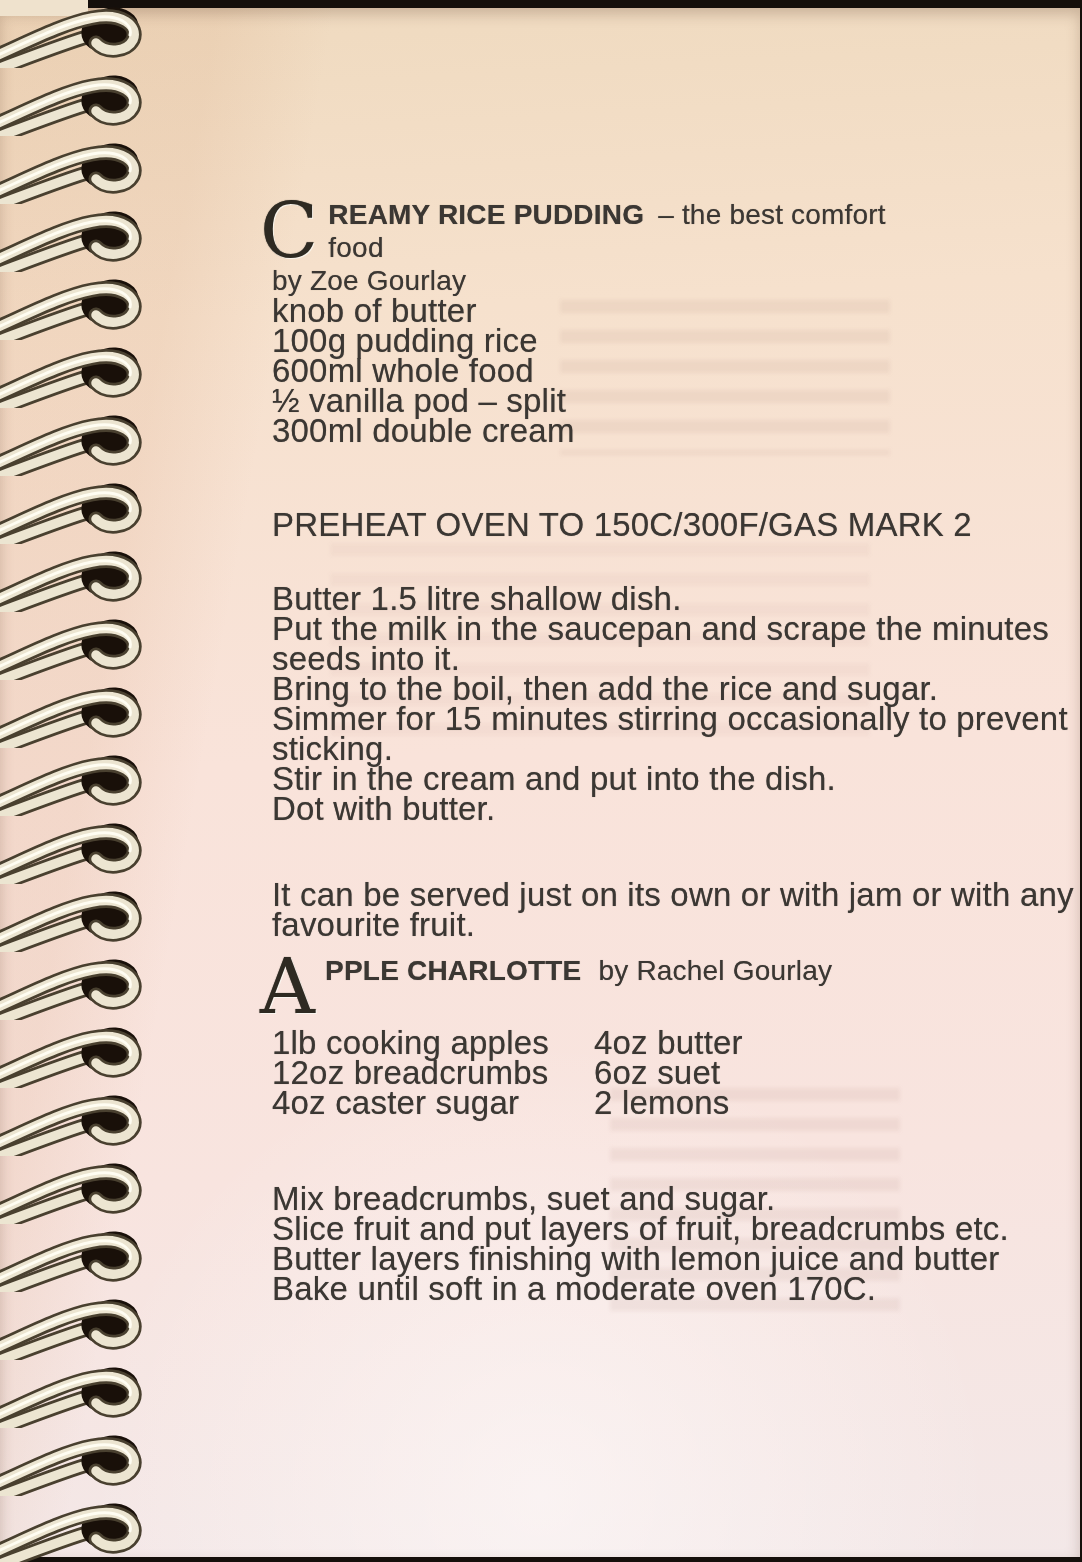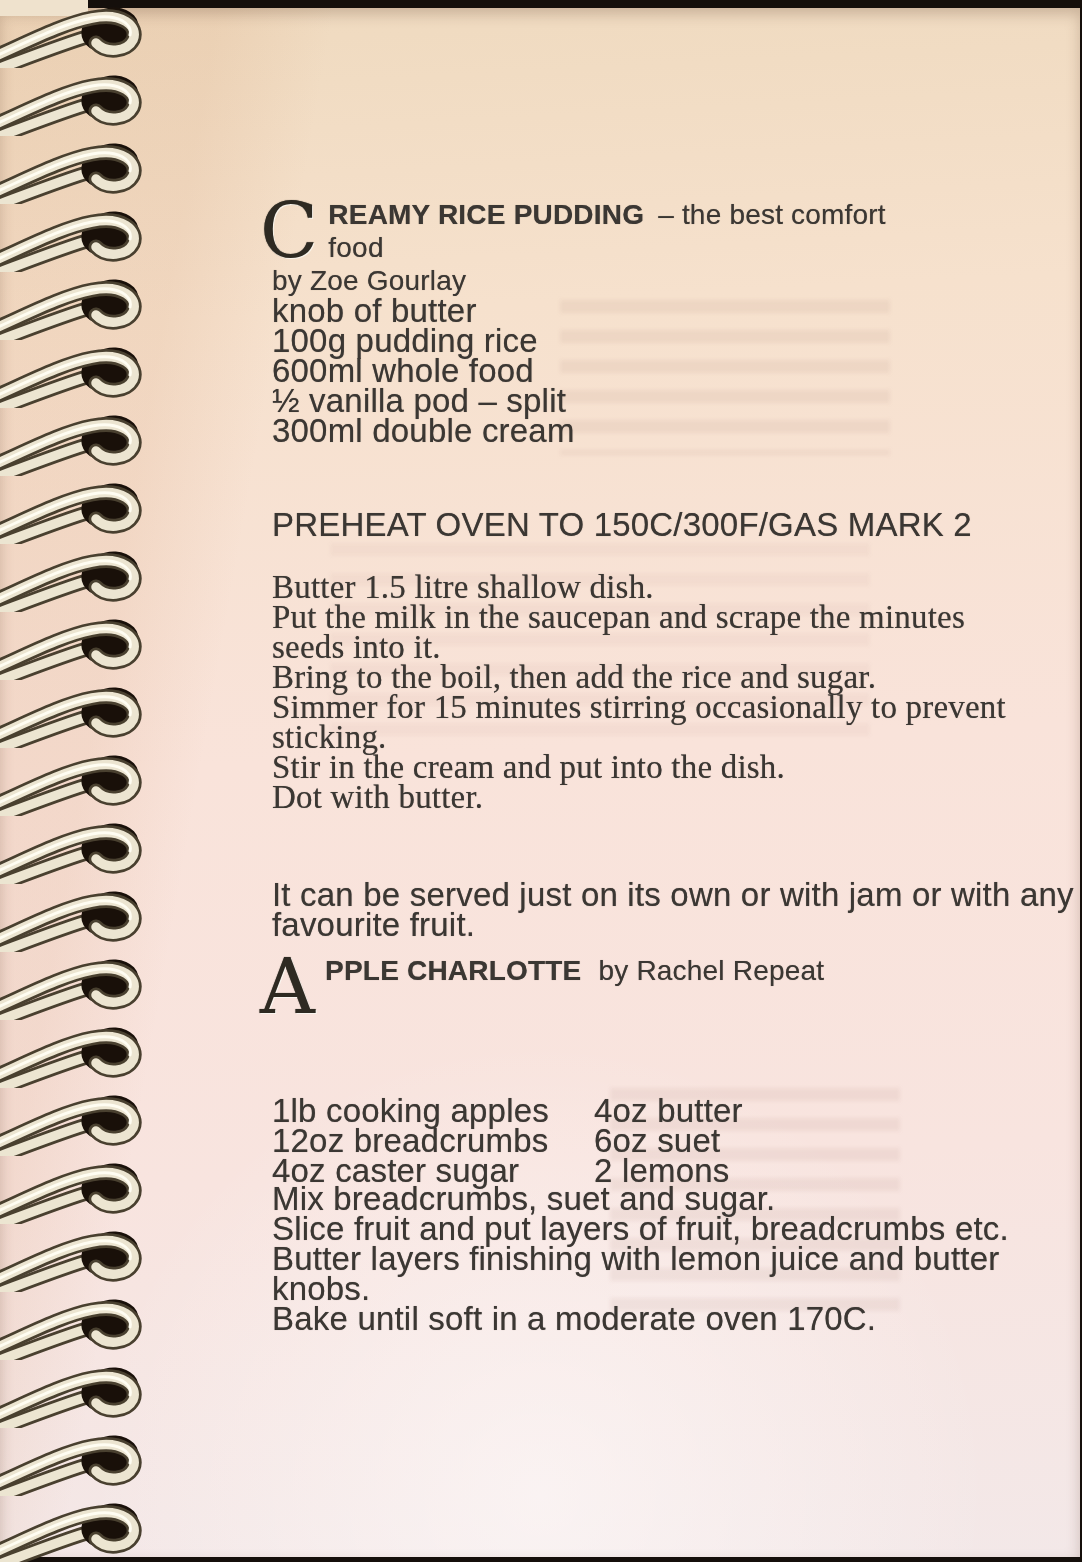--- a/index.html
+++ b/index.html
@@ -44,24 +44,24 @@
     float:left;
     font-family:"DejaVu Serif","Liberation Serif",serif;
     font-size:76px;line-height:62px;
     margin:2px 10px 0 -12px;
     color:#2e2a22;
     text-shadow:1px 1px 0 rgba(255,255,250,0.75), 0 0 1px rgba(46,42,34,0.8);
   }
   .r1-title{top:190px;width:640px;}
   .r1-ingredients{top:288px;}
   .r1-preheat{top:502px;}
-  .r1-instructions{top:564px;font-family:Liberation Serif, serif;}
+  .r1-instructions{top:576px;}
   .r1-serving{top:872px;}
   .r2-title{top:946px;width:640px;}
-  .r2-ingredients{top:1088px;display:flex;justify-content:center;}
+  .r2-ingredients{top:1020px;display:flex;justify-content:center;}
   .r2-ingredients .col-left{width:322px;}
   .r2-instructions{top:1176px;}
   .tail{margin-left:6px;}
   .inline-by{margin-left:9px;font-weight:normal;}
 
   
   .under-pages{position:absolute;left:0;top:-8px;width:88px;height:16px;background:#efe2cd;}
 </style>
 </head>
 <body>
@@ -126,39 +126,38 @@
       <div class="block r1-serving txt">
         <div class="body-line">It can be served just on its own or with jam or with any</div>
         <div class="body-line">favourite fruit.</div>
       </div>
     </section>
 
     <section>
       <div class="block r2-title txt title-line">
         <span class="dropcap">A</span>
         <span class="b">PPLE CHARLOTTE</span>
-        <span class="inline-by">by Rachel Repeat</span>
+        <span class="inline-by">by Rachel Gourlay</span>
       </div>
 
       <div class="block r2-ingredients txt">
         <div class="col-left">
           <div class="body-line">1lb cooking apples</div>
           <div class="body-line">12oz breadcrumbs</div>
           <div class="body-line">4oz caster sugar</div>
         </div>
         <div class="col-right">
           <div class="body-line">4oz butter</div>
           <div class="body-line">6oz suet</div>
           <div class="body-line">2 lemons</div>
         </div>
       </div>
 
       <div class="block r2-instructions txt">
         <div class="body-line">Mix breadcrumbs, suet and sugar.</div>
         <div class="body-line">Slice fruit and put layers of fruit, breadcrumbs etc.</div>
         <div class="body-line">Butter layers finishing with lemon juice and butter</div>
-        <div class="body-line">knobs.</div>
         <div class="body-line">Bake until soft in a moderate oven 170C.</div>
       </div>
     </section>
 
   </div>
 </div>
 
 </body></html>

